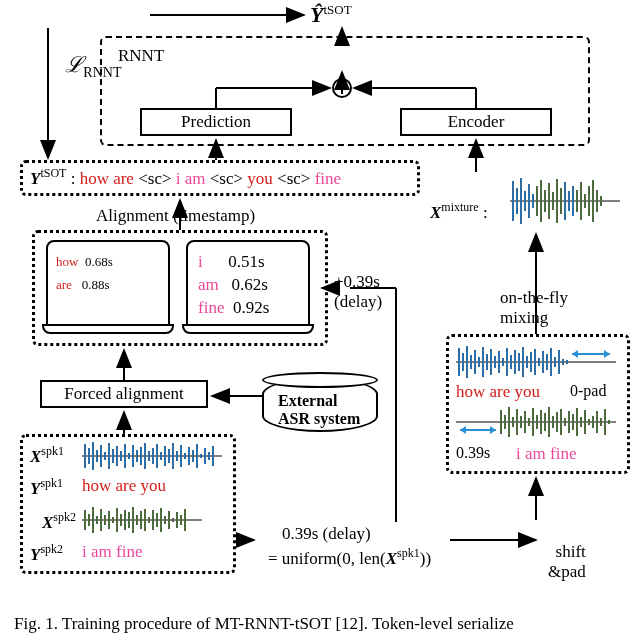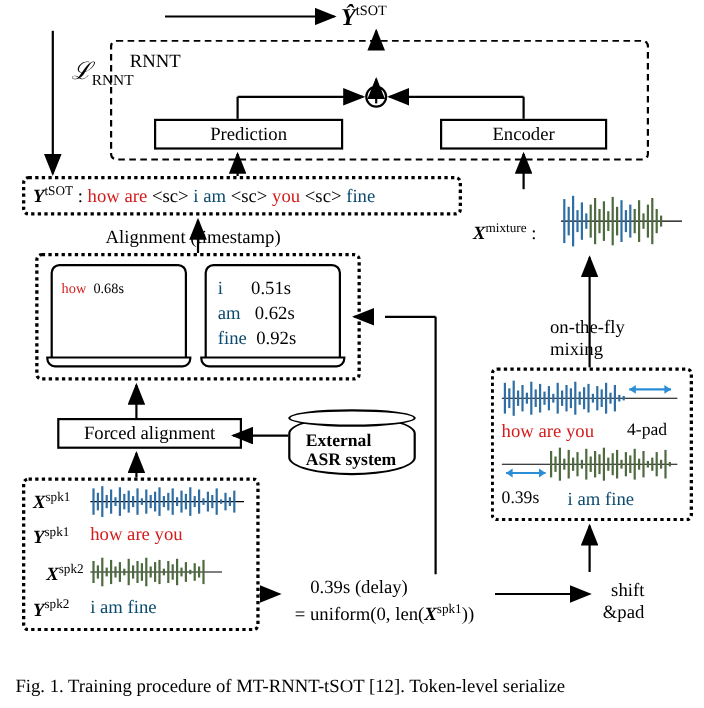--- a/index.html
+++ b/index.html
@@ -3,21 +3,21 @@
 <meta charset="utf-8">
 <style>
 * { box-sizing: border-box; margin: 0; padding: 0; }
 body { font-family: "Times New Roman", serif; background: #fff; width: 640px; height: 644px; position: relative; overflow: hidden; }
 .canvas { position: relative; width: 640px; height: 644px; }
 .el { position: absolute; font-size: 17px; }
 .dashed-box { border: 2.5px dashed #000; border-radius: 6px; }
 .dotted-box { border: 3px dotted #000; border-radius: 6px; }
 .solid-box { border: 2px solid #000; background: #fff; text-align: center; }
 .spk1 { color: #d41c1c; }
-.spk2 { color: #0c4a6e; }
+.spk2 { color: #ec4899; }
 .italic { font-style: italic; }
 .bold { font-weight: bold; }
 .caption { font-size: 17px; }
 svg.over { position: absolute; width: 640px; height: 644px; pointer-events: none; }
 .scroll-shape { position: absolute; border: 2px solid #000; background: #fff; border-radius: 8px 8px 0 0; }
 .scroll-bottom { position: absolute; height: 10px; border: 2px solid #000; border-radius: 0 0 8px 8px; background: #fff; }
 </style>
 </head>
 <body>
 <div class="canvas">
@@ -25,21 +25,21 @@
 <div class="el" style="left:65px; top:4px; font-size:22px; font-family:'Latin Modern', serif;margin-top:44px;">
   <span class="italic">ℒ</span><sub style="font-size:14px;">RNNT</sub>
 </div>
 
 <div class="el" style="left:310px; top:2px; font-size:22px;">
   <span class="italic bold">Ŷ</span><sup style="font-size:13px; font-weight:normal;">tSOT</sup>
 </div>
 
 <div class="el dashed-box" style="left:100px; top:36px; width:490px; height:110px;"></div>
 <div class="el" style="left:118px; top:46px;">RNNT</div>
-<div class="el solid-box" style="left:140px; top:108px; width:172px; height:28px; line-height:24px;">Prediction</div>
+<div class="el solid-box" style="left:140px; top:108px; width:152px; height:28px; line-height:24px;">Prediction</div>
 <div class="el solid-box" style="left:400px; top:108px; width:152px; height:28px; line-height:24px;">Encoder</div>
 
 <div class="el dotted-box" style="left:20px; top:160px; width:400px; height:36px;"></div>
 <div class="el" style="left:30px; top:166px;">
   <span class="italic bold">Y</span><sup style="font-size:12px; font-weight:normal;">tSOT</sup>
   <span>:</span>
   <span class="spk1">how are</span>
   <span>&lt;sc&gt;</span>
   <span class="spk2">i am</span>
   <span>&lt;sc&gt;</span>
@@ -49,30 +49,33 @@
 </div>
 
 <div class="el" style="left:96px; top:206px;">Alignment (timestamp)</div>
 
 <div class="el dotted-box" style="left:32px; top:230px; width:296px; height:116px;"></div>
 
 <div class="scroll-shape" style="left:46px; top:240px; width:124px; height:88px;"></div>
 <div class="scroll-bottom" style="left:42px; top:324px; width:132px;"></div>
 <div class="el" style="left:56px; top:250px; font-size:13px; line-height:23px;">
   <div><span class="spk1">how</span>&nbsp;&nbsp;<span>0.68s</span></div>
+  <div><span class="spk1">are</span>&nbsp;&nbsp;&nbsp;<span>0.88s</span></div>
 </div>
 
 <div class="scroll-shape" style="left:186px; top:240px; width:124px; height:88px;"></div>
 <div class="scroll-bottom" style="left:182px; top:324px; width:132px;"></div>
 <div class="el" style="left:198px; top:250px; font-size:17px; line-height:23px;">
   <div><span class="spk2">i</span>&nbsp;&nbsp;&nbsp;&nbsp;&nbsp;&nbsp;<span>0.51s</span></div>
   <div><span class="spk2">am</span>&nbsp;&nbsp;&nbsp;<span>0.62s</span></div>
   <div><span class="spk2">fine</span>&nbsp;&nbsp;<span>0.92s</span></div>
 </div>
 
+<div class="el" style="left:334px; top:272px; font-size:17px; white-space:pre-line;">+0.39s
+(delay)</div>
 
 <div class="el" style="left:430px; top:200px;">
   <span class="italic bold">X</span><sup style="font-size:12px; font-weight:normal;">mixture</sup>
   <span>:</span>
 </div>
 
 <div class="el" style="left:510px; top:176px; width:110px; height:50px;">
   <svg viewBox="0 0 110 50" width="110" height="50">
     <line x1="0" y1="25" x2="110" y2="25" stroke="#000" stroke-width="1"></line>
     <g fill="#2e6ea5">
@@ -146,21 +149,21 @@
           <rect x="102" y="6" width="2" height="24"></rect>
           <rect x="106" y="15" width="2" height="6"></rect>
           <rect x="110" y="16" width="2" height="4"></rect>
         </g>
     <line x1="116" y1="10" x2="154" y2="10" stroke="#2a8ed6" stroke-width="2"></line>
     <polygon points="116,10 122,6 122,14" fill="#2a8ed6"></polygon>
     <polygon points="154,10 148,6 148,14" fill="#2a8ed6"></polygon>
   </svg>
 </div>
 <div class="el spk1" style="left:456px; top:382px;">how are you</div>
-<div class="el" style="left:570px; top:382px; font-size:16px;">4-pad</div>
+<div class="el" style="left:570px; top:382px; font-size:16px;">0-pad</div>
 
 <div class="el" style="left:456px; top:404px; width:160px; height:36px;">
   <svg viewBox="0 0 160 36" width="160" height="36">
     <line x1="0" y1="18" x2="160" y2="18" stroke="#000" stroke-width="1"></line>
     <line x1="4" y1="26" x2="40" y2="26" stroke="#2a8ed6" stroke-width="2"></line>
     <polygon points="4,26 10,22 10,30" fill="#2a8ed6"></polygon>
     <polygon points="40,26 34,22 34,30" fill="#2a8ed6"></polygon>
     <g fill="#4e6a3f">
           <rect x="44" y="6" width="2" height="24"></rect>
           <rect x="48" y="11" width="2" height="14"></rect>
@@ -189,21 +192,21 @@
           <rect x="140" y="7" width="2" height="22"></rect>
           <rect x="144" y="14" width="2" height="8"></rect>
           <rect x="148" y="5" width="2" height="26"></rect>
           <rect x="152" y="16" width="2" height="4"></rect>
         </g>
   </svg>
 </div>
 <div class="el" style="left:456px; top:444px; font-size:16px;">0.39s</div>
 <div class="el spk2" style="left:516px; top:444px;">i am fine</div>
 
-<div class="el solid-box" style="left:52px; top:380px; width:168px; height:28px; line-height:24px;">Forced alignment</div>
+<div class="el solid-box" style="left:40px; top:380px; width:168px; height:28px; line-height:24px;">Forced alignment</div>
 
 <div class="el" style="left:262px; top:378px; width:116px; height:54px; border:2px solid #000; border-radius:50%/16px; background:#fff;"></div>
 <div class="el" style="left:262px; top:372px; width:116px; height:16px; border:2px solid #000; border-radius:50%; background:#fff;"></div>
 <div class="el bold" style="left:278px; top:392px; font-size:16px; text-align:left; width:84px; white-space:pre-line;">External
 ASR system</div>
 
 <div class="el dotted-box" style="left:20px; top:434px; width:216px; height:140px;"></div>
 <div class="el" style="left:30px; top:444px;">
   <span class="italic bold">X</span><sup style="font-size:12px; font-weight:normal;">spk1</sup>
 </div>
@@ -291,21 +294,21 @@
 <div class="el" style="left:30px; top:542px;">
   <span class="italic bold">Y</span><sup style="font-size:12px; font-weight:normal;">spk2</sup>
 </div>
 <div class="el spk2" style="left:82px; top:542px;">i am fine</div>
 
 <div class="el" style="left:282px; top:524px; font-size:17px;">0.39s (delay)</div>
 <div class="el" style="left:268px; top:546px; font-size:17px;">
   <span>= uniform(0, len(</span><span class="italic bold">X</span><sup style="font-size:12px; font-weight:normal;">spk1</sup><span>))</span>
 </div>
 
-<div class="el" style="left:548px; top:527px; font-size:17px; white-space:pre-line; text-align:right;">shift
+<div class="el" style="left:548px; top:542px; font-size:17px; white-space:pre-line; text-align:right;">shift
 &amp;pad</div>
 
 <div class="el caption" style="left:14px; top:614px;">Fig. 1.   Training procedure of MT-RNNT-tSOT [12]. Token-level serialize</div>
 
 <svg class="over">
   <defs>
     <marker id="arr" markerWidth="10" markerHeight="8" refX="9" refY="4" orient="auto">
           <path d="M0,0 L10,4 L0,8 z" fill="#000"></path>
         </marker>
   </defs>

